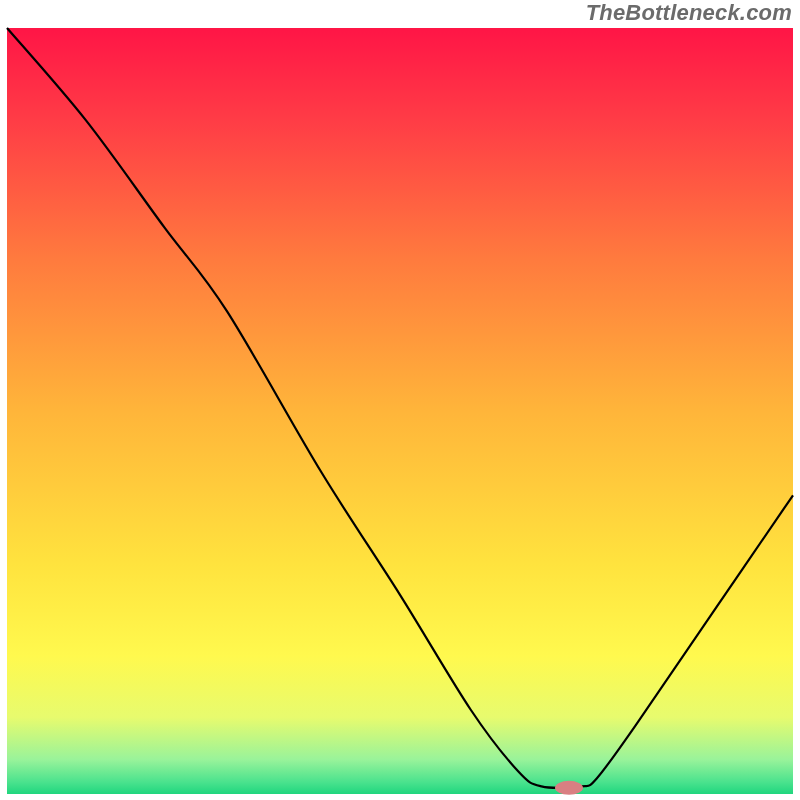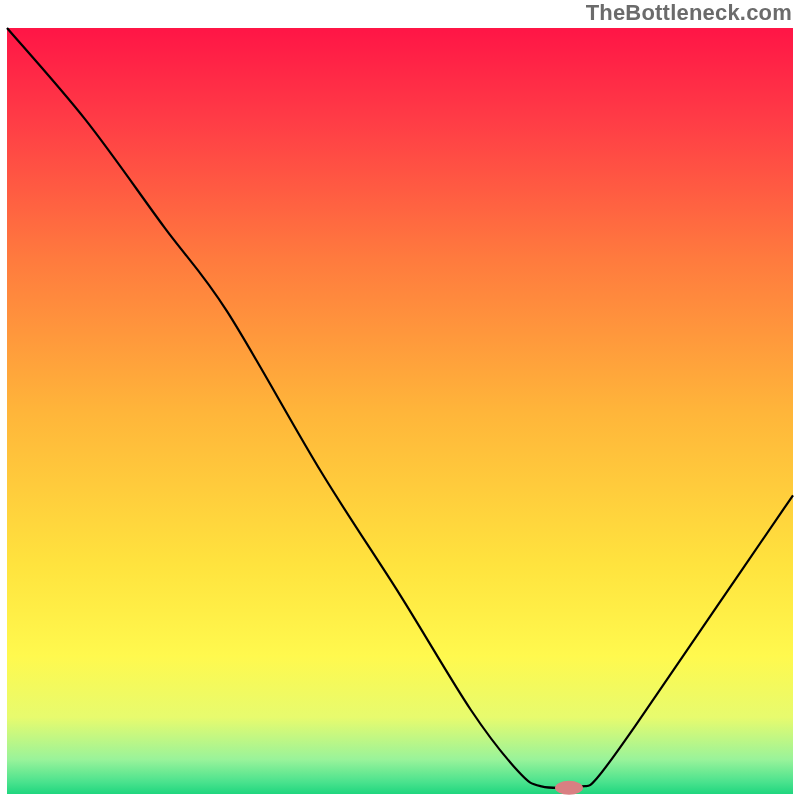--- a/index.html
+++ b/index.html
@@ -8,20 +8,21 @@
     width: 800px;
     height: 800px;
     overflow: hidden;
     font-family: Arial, Helvetica, sans-serif;
   }
   .canvas {
     position: relative;
     width: 800px;
     height: 800px;
     background: #ffffff;
+    font-style: italic;
   }
   .watermark {
     position: absolute;
     top: 0;
     right: 8px;
     font-size: 22px;
     font-weight: 600;
     color: #6b6b6b;
     letter-spacing: 0.2px;
   }

